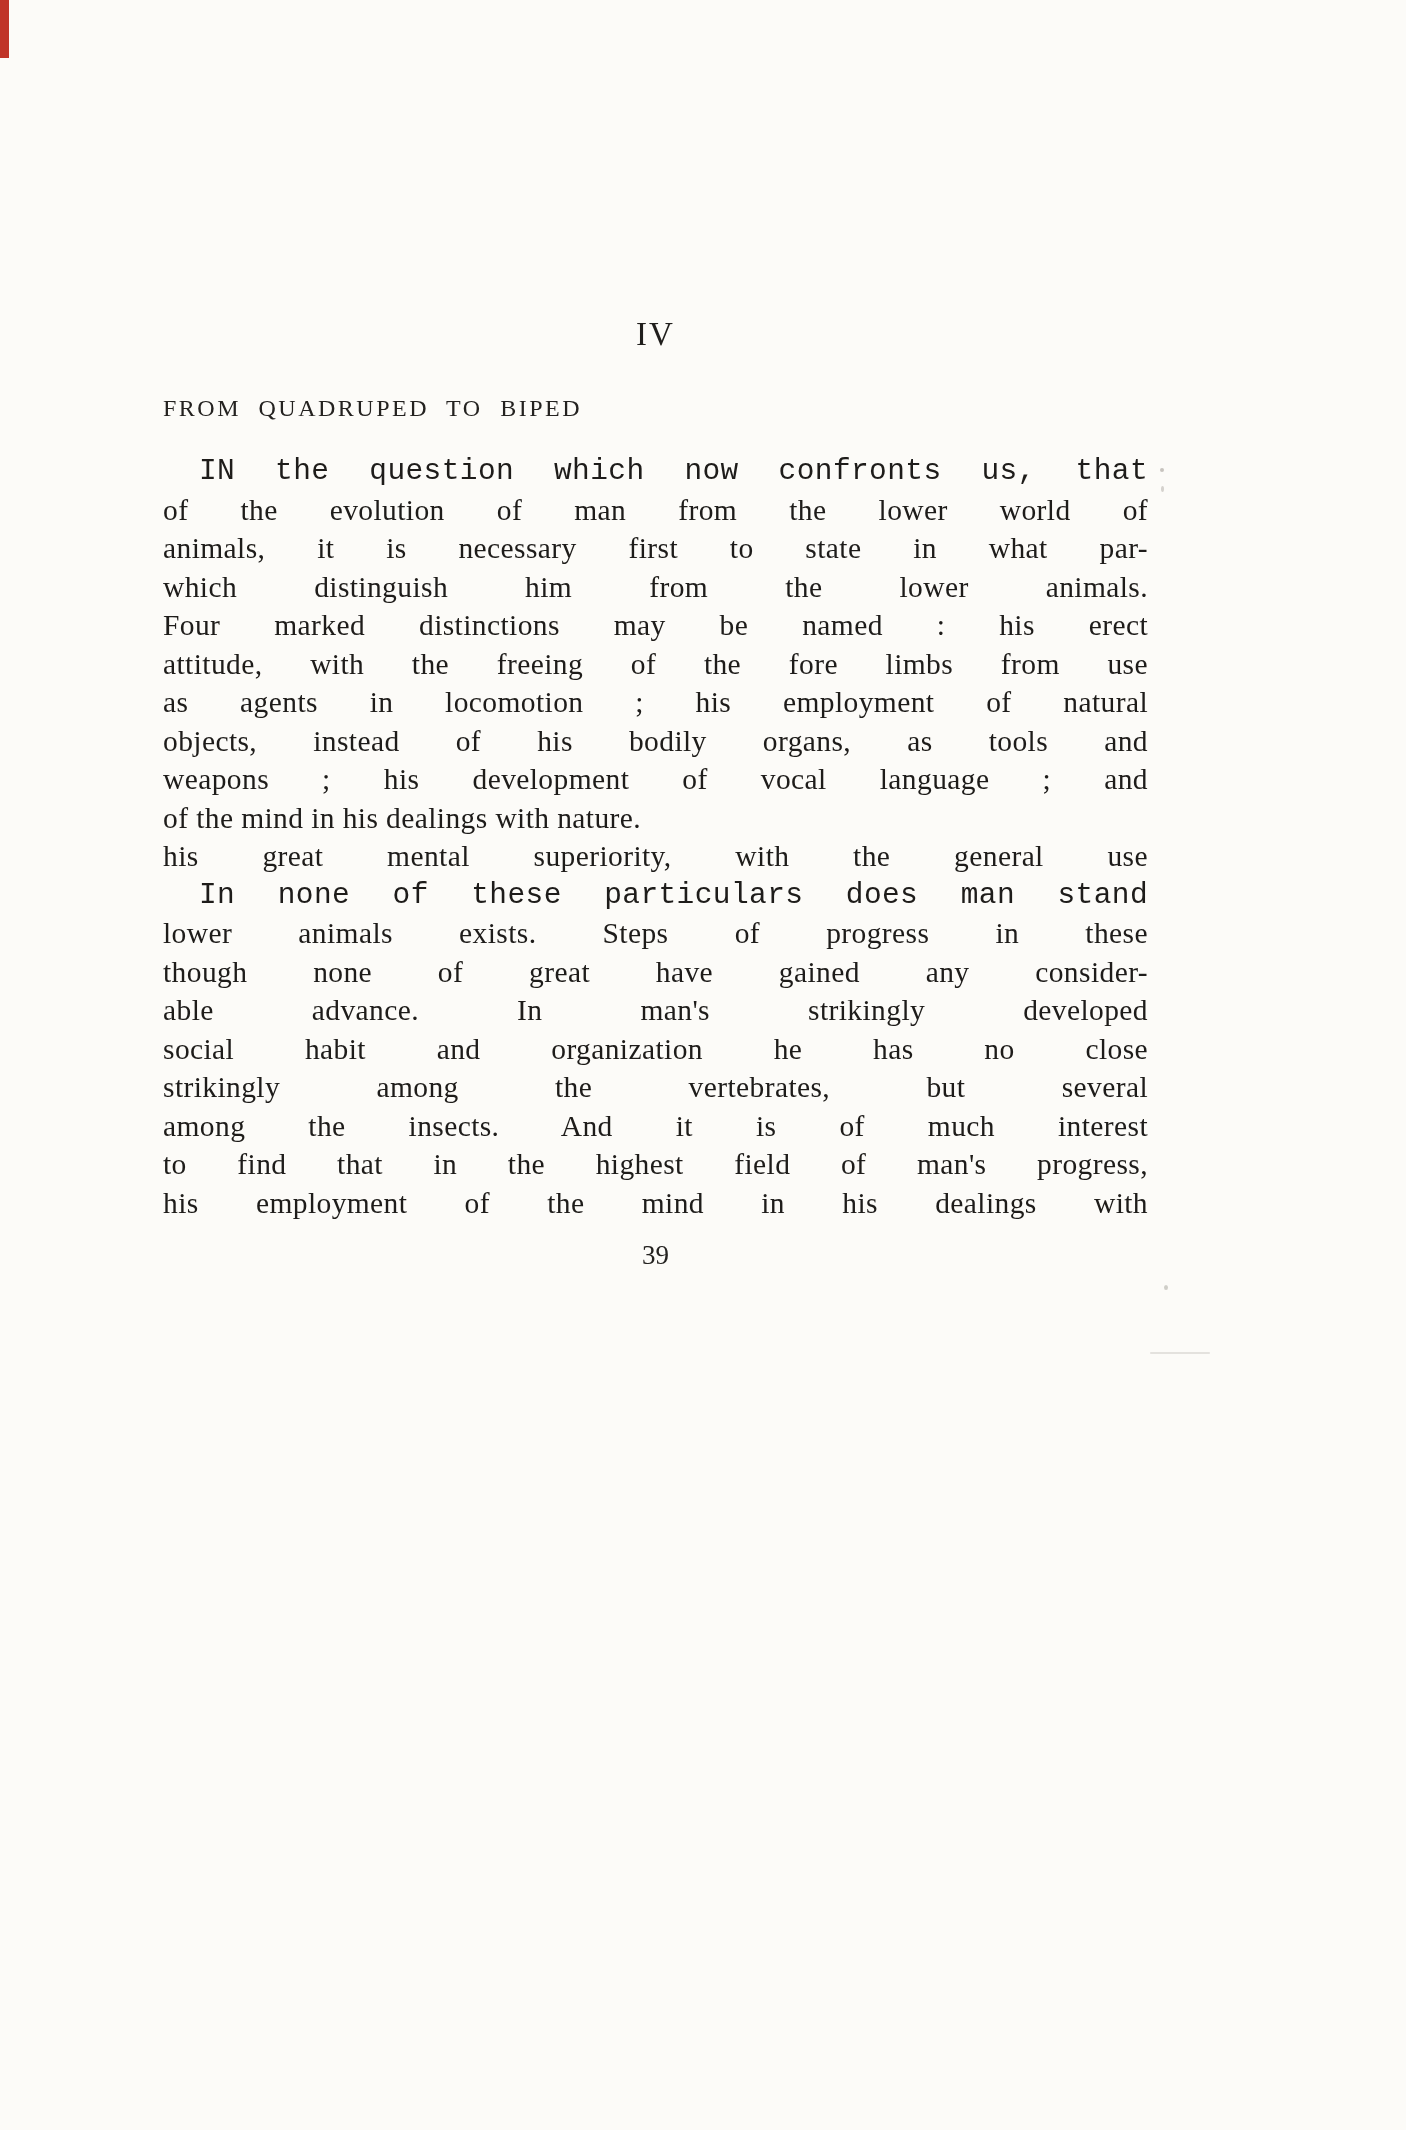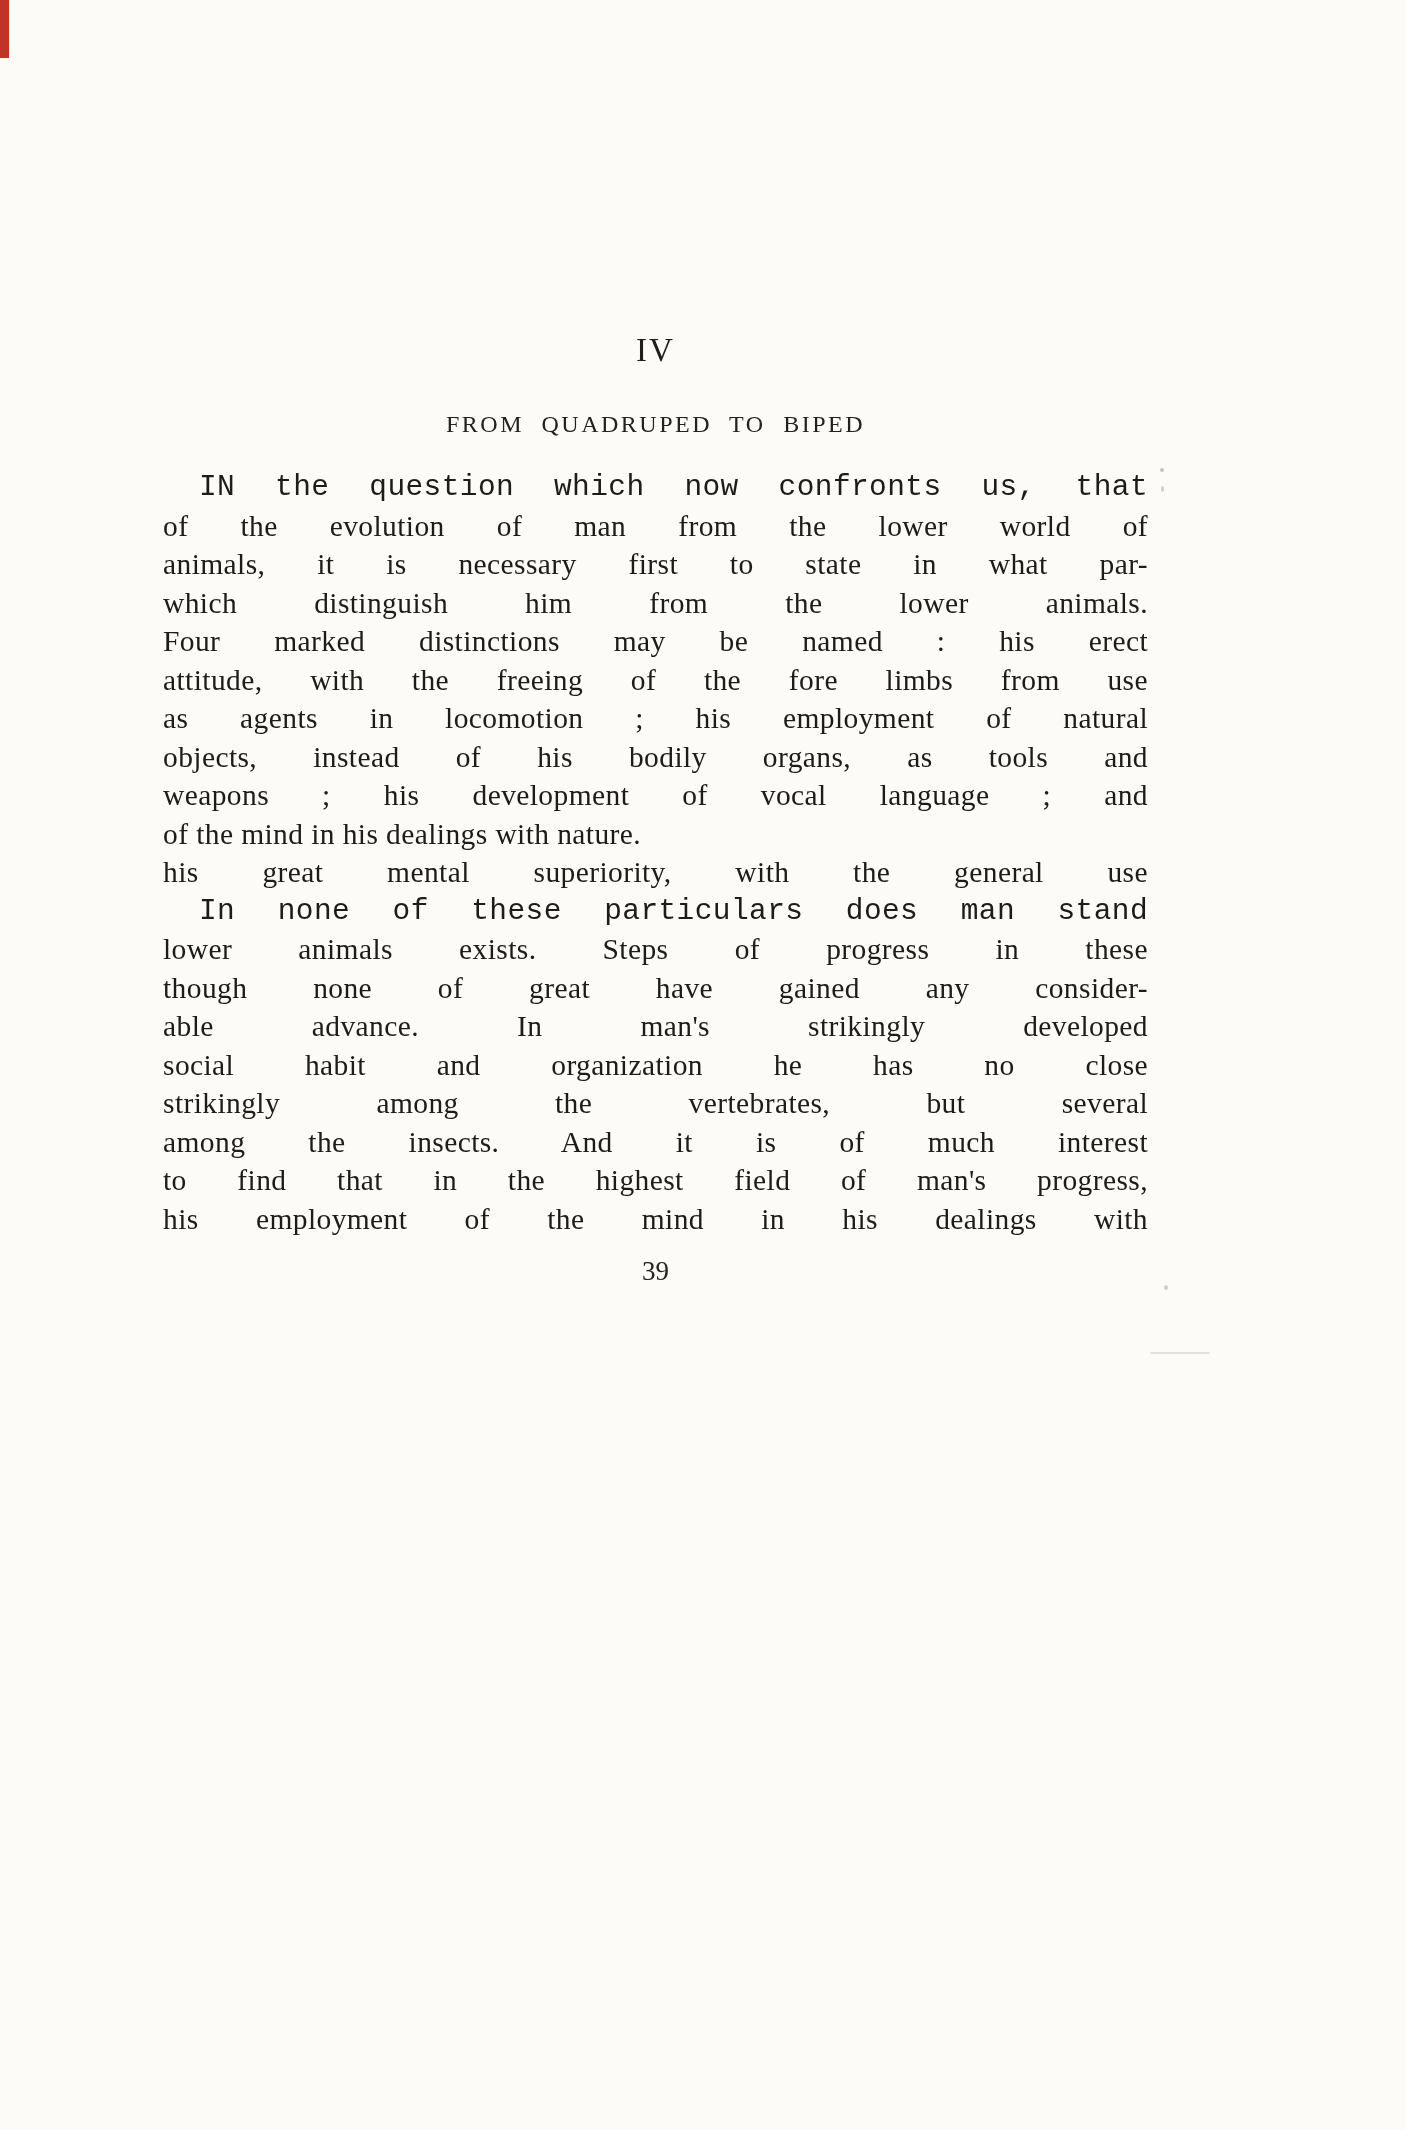--- a/index.html
+++ b/index.html
@@ -32,33 +32,33 @@
     border-radius: 50%;
   }
   .speckle.s1 { left: 1160px; top: 468px;  width: 4px; height: 4px; }
   .speckle.s2 { left: 1161px; top: 486px;  width: 3px; height: 6px; opacity: 0.4; }
   .speckle.s3 { left: 1164px; top: 1285px; width: 4px; height: 5px; opacity: 0.45; }
   .speckle.s4 { left: 1150px; top: 1352px; width: 60px; height: 2px; border-radius: 1px; opacity: 0.25; }
 
   .text-block {
     position: absolute;
     left: 163px;
-    top: 332px;
+    top: 316px;
     width: 985px;
   }
   .chapter-number {
     text-align: center;
     font-size: 33px;
     line-height: 36px;
     letter-spacing: 2px;
     color: #201e1c;
   }
   .chapter-title {
     margin-top: 42px;
-    text-align: center;
+    text-align: left;
     font-size: 24px;
     line-height: 28px;
     letter-spacing: 2.5px;
     word-spacing: 9px;
     color: #242220;
   }
   .body-text {
     margin-top: 30px;
     font-size: 29.5px;
     line-height: 38.5px;

